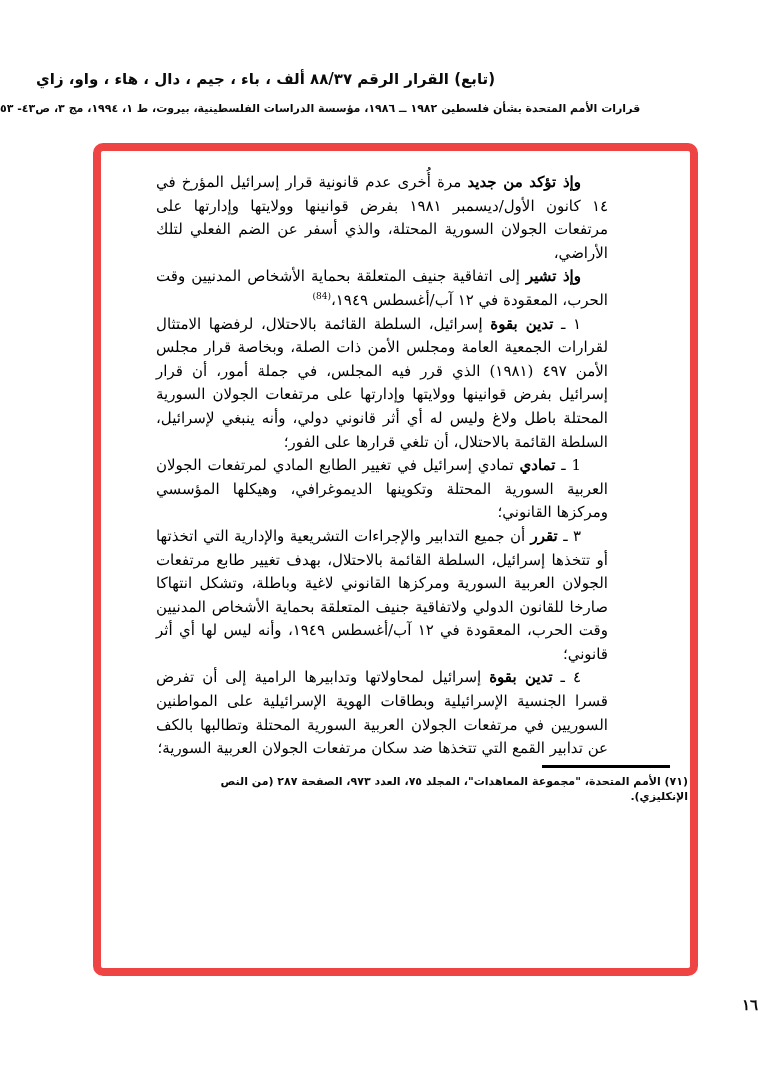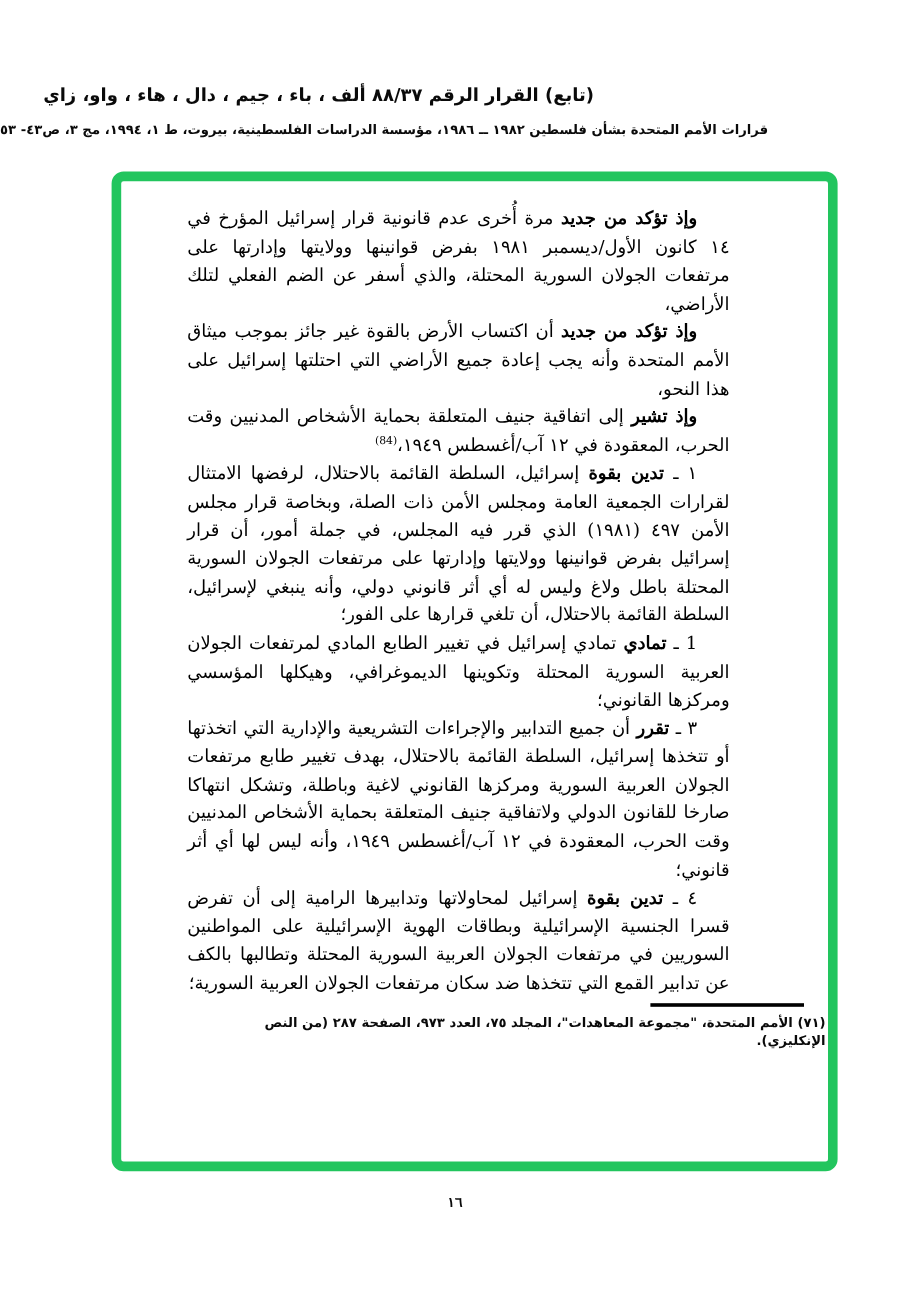--- a/index.html
+++ b/index.html
@@ -22,21 +22,21 @@
     position: absolute; top: 102px; left: 0; width: 758px;
     text-align: left; direction: rtl;
     font-family: "DejaVu Sans", sans-serif;
     font-weight: bold; font-size: 11px; color: #0a0a0a;
     white-space: nowrap;
   }
   .annotation-box {
     position: absolute; left: 93px; top: 143px;
     width: 605px; height: 833px;
     box-sizing: border-box;
-    border: 8px solid #22c55e;
+    border: 8px solid #ef4444;
     border-radius: 10px;
     overflow: hidden;
   }
   .box-inner { padding: 20px 82px 0 55px; }
   .para {
     direction: rtl; unicode-bidi: embed;
     text-align: justify;
     text-indent: 27px;
     margin: 0;
     font-family: "DejaVu Serif", serif;
@@ -53,37 +53,36 @@
   }
   .footnote {
     direction: rtl; text-align: right;
     font-family: "DejaVu Sans", sans-serif;
     font-weight: bold; font-size: 11px; line-height: 15px;
     color: #0a0a0a;
     margin: 0;
   }
   .page-number {
     position: absolute; top: 996px; left: 0; width: 758px;
-    text-align: center; direction: rtl;
-    font-family: Liberation Mono, monospace;
-    font-weight: bold; font-size: 11px; color: #0a0a0a;
+    text-align: right; direction: rtl;
+    font-family: Liberation Serif, serif;
+    font-weight: bold; font-size: 15px; color: #0a0a0a;
   }
 </style>
 </head>
 <body>
 
 <div class="header-title">(تابع) القرار الرقم ٨٨/٣٧ ألف ، باء ، جيم ، دال ، هاء ، واو، زاي</div>
 <div class="header-source">قرارات الأمم المتحدة بشأن فلسطين ١٩٨٢ ــ ١٩٨٦، مؤسسة الدراسات الفلسطينية، بيروت، ط ١، ١٩٩٤، مج ٣، ص٤٣- ٥٣</div>
 
 <div class="annotation-box">
   <div class="box-inner">
 
     <p class="para"><span class="lead">وإذ تؤكد من جديد</span><span> مرة أُخرى عدم قانونية قرار إسرائيل المؤرخ في ١٤ كانون الأول/ديسمبر ١٩٨١ بفرض قوانينها وولايتها وإدارتها على مرتفعات الجولان السورية المحتلة، والذي أسفر عن الضم الفعلي لتلك الأراضي،</span></p>
 
-    <p class="para"><span class="lead">وإذ تؤكد من جديد</span><span> أن اكتساب الأرض بالقوة غير جائز بموجب ميثاق الأمم المتحدة وأنه يجب إعادة جميع الأراضي التي احتلتها إسرائيل على هذا النحو،</span></p>
 
     <p class="para"><span class="lead">وإذ تشير</span><span> إلى اتفاقية جنيف المتعلقة بحماية الأشخاص المدنيين وقت الحرب، المعقودة في ١٢ آب/أغسطس ١٩٤٩،</span><sup class="fn-ref">(84)</sup></p>
 
     <p class="para"><span>١ ـ </span><span class="lead">تدين بقوة</span><span> إسرائيل، السلطة القائمة بالاحتلال، لرفضها الامتثال لقرارات الجمعية العامة ومجلس الأمن ذات الصلة، وبخاصة قرار مجلس الأمن ٤٩٧ (١٩٨١) الذي قرر فيه المجلس، في جملة أمور، أن قرار إسرائيل بفرض قوانينها وولايتها وإدارتها على مرتفعات الجولان السورية المحتلة باطل ولاغ وليس له أي أثر قانوني دولي، وأنه ينبغي لإسرائيل، السلطة القائمة بالاحتلال، أن تلغي قرارها على الفور؛</span></p>
 
     <p class="para"><span>1 ـ </span><span class="lead">تمادي</span><span> تمادي إسرائيل في تغيير الطابع المادي لمرتفعات الجولان العربية السورية المحتلة وتكوينها الديموغرافي، وهيكلها المؤسسي ومركزها القانوني؛</span></p>
 
     <p class="para"><span>٣ ـ </span><span class="lead">تقرر</span><span> أن جميع التدابير والإجراءات التشريعية والإدارية التي اتخذتها أو تتخذها إسرائيل، السلطة القائمة بالاحتلال، بهدف تغيير طابع مرتفعات الجولان العربية السورية ومركزها القانوني لاغية وباطلة، وتشكل انتهاكا صارخا للقانون الدولي ولاتفاقية جنيف المتعلقة بحماية الأشخاص المدنيين وقت الحرب، المعقودة في ١٢ آب/أغسطس ١٩٤٩، وأنه ليس لها أي أثر قانوني؛</span></p>
 
     <p class="para"><span>٤ ـ </span><span class="lead">تدين بقوة</span><span> إسرائيل لمحاولاتها وتدابيرها الرامية إلى أن تفرض قسرا الجنسية الإسرائيلية وبطاقات الهوية الإسرائيلية على المواطنين السوريين في مرتفعات الجولان العربية السورية المحتلة وتطالبها بالكف عن تدابير القمع التي تتخذها ضد سكان مرتفعات الجولان العربية السورية؛</span></p>

